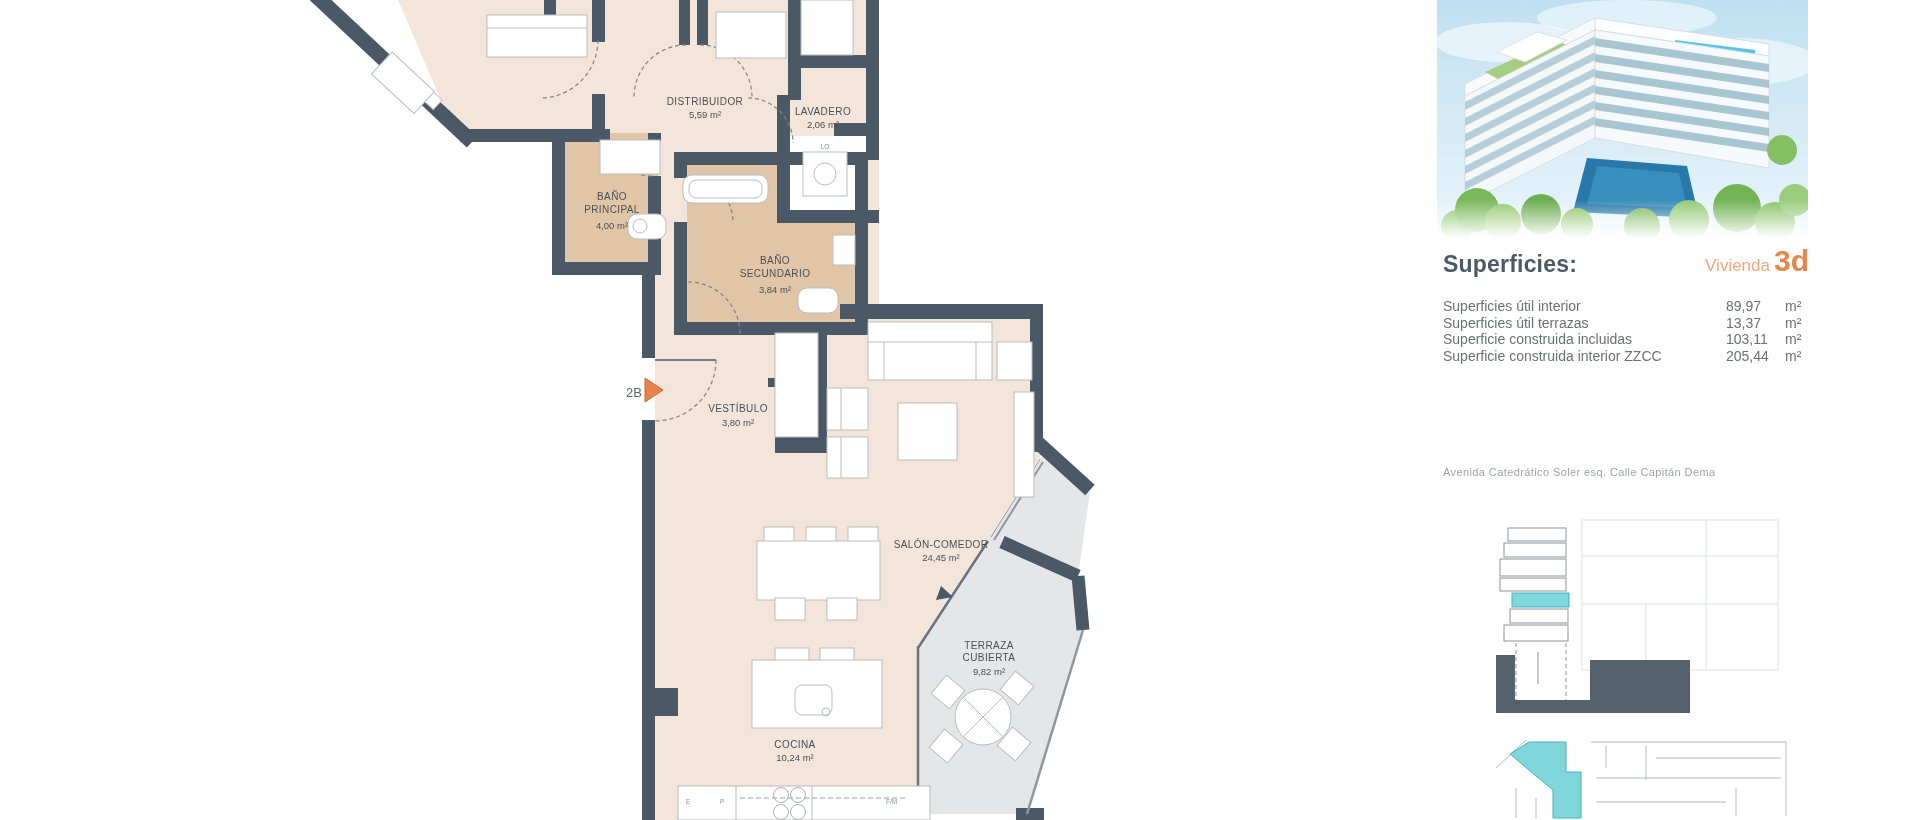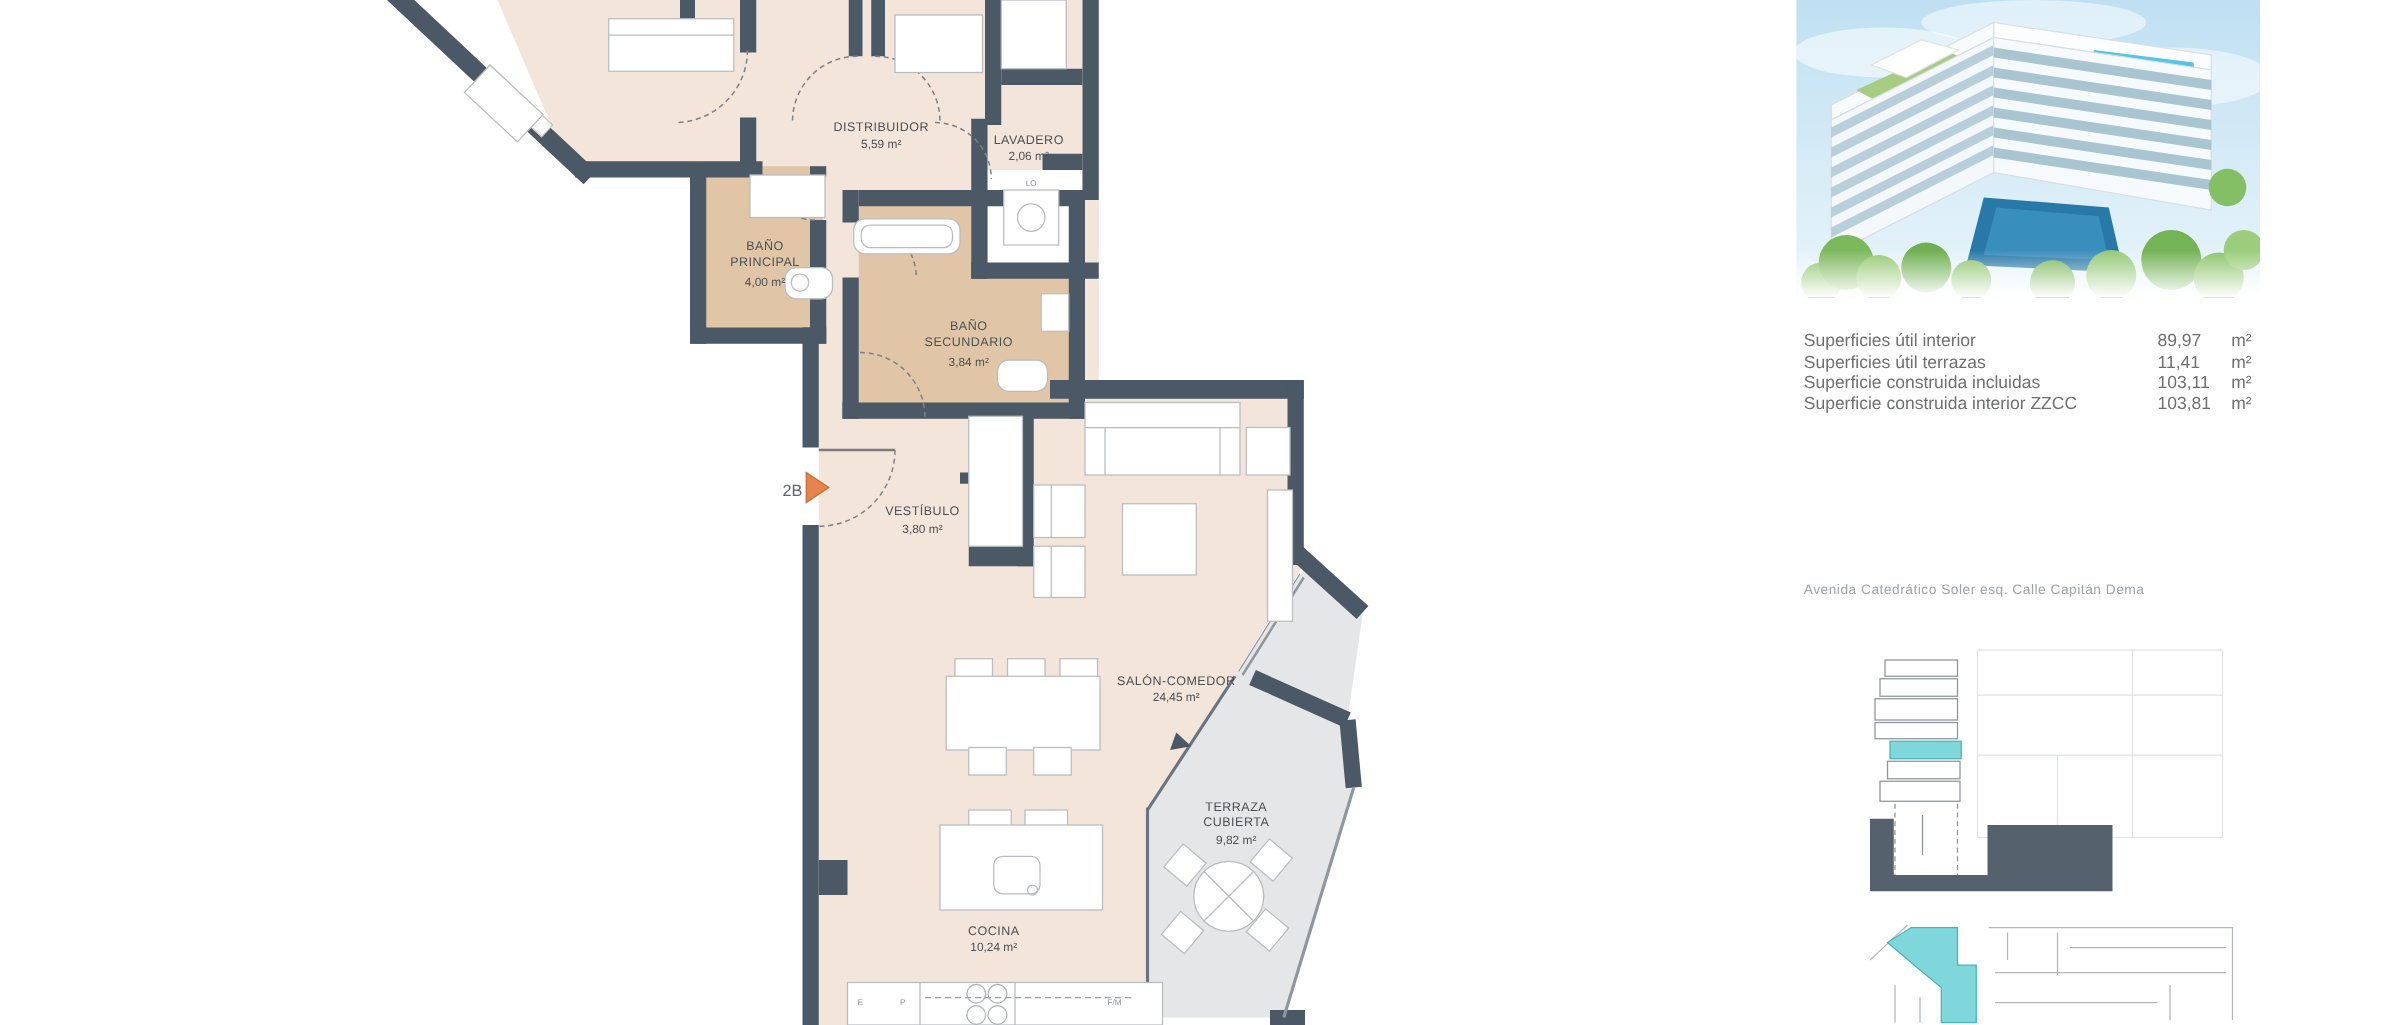--- a/index.html
+++ b/index.html
@@ -297,39 +297,45 @@
     <circle cx="252" cy="220" r="20" fill="#95c977"></circle>
     <circle cx="300" cy="208" r="24" fill="#74b356"></circle>
     <circle cx="338" cy="222" r="20" fill="#8cc46a"></circle>
     <circle cx="358" cy="200" r="16" fill="#9bcd7d"></circle>
     <circle cx="345" cy="150" r="15" fill="#85bf65"></circle>
   </g>
   <rect x="0" y="200" width="371" height="38" fill="url(#fade)"></rect>
 </svg>
 
 <div class="sup-panel">
+  <div class="sup-head">
+    <span class="sup-title">Superficies:</span>
+    <span class="unit-wrap">
+      <span class="unit-label">Vivienda</span><span class="unit-number">3d</span>
+    </span>
+  </div>
   <div class="sup-rows">
     <div class="sup-row">
       <span class="lbl">Superficies útil interior</span>
       <span class="val">89,97</span>
       <span class="unit">m²</span>
     </div>
     <div class="sup-row">
       <span class="lbl">Superficies útil terrazas</span>
-      <span class="val">11,41</span>
+      <span class="val">13,37</span>
       <span class="unit">m²</span>
     </div>
     <div class="sup-row">
       <span class="lbl">Superficie construida incluidas</span>
       <span class="val">103,11</span>
       <span class="unit">m²</span>
     </div>
     <div class="sup-row">
       <span class="lbl">Superficie construida interior ZZCC</span>
-      <span class="val">103,81</span>
+      <span class="val">205,44</span>
       <span class="unit">m²</span>
     </div>
   </div>
 </div>
 
 <div class="address">Avenida Catedrático Soler esq. Calle Capitán Dema</div>
 
 <svg id="sectionkey-svg" width="296" height="206" viewBox="0 0 296 206">
 
   <g stroke="#e0e2e4" fill="none" stroke-width="1">

